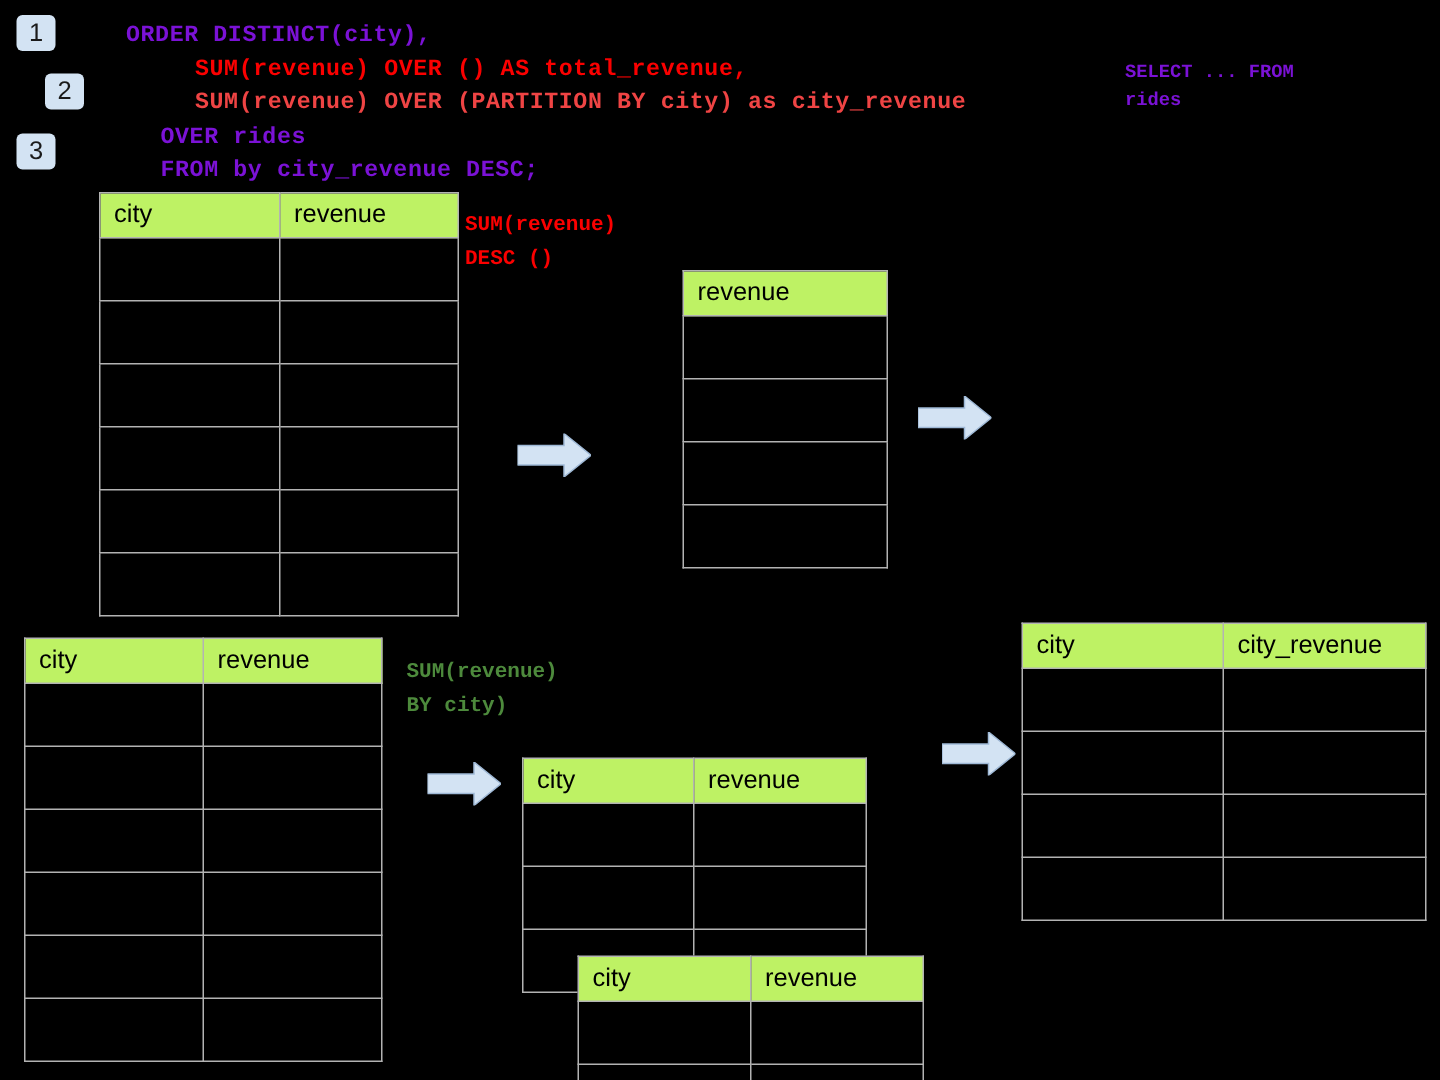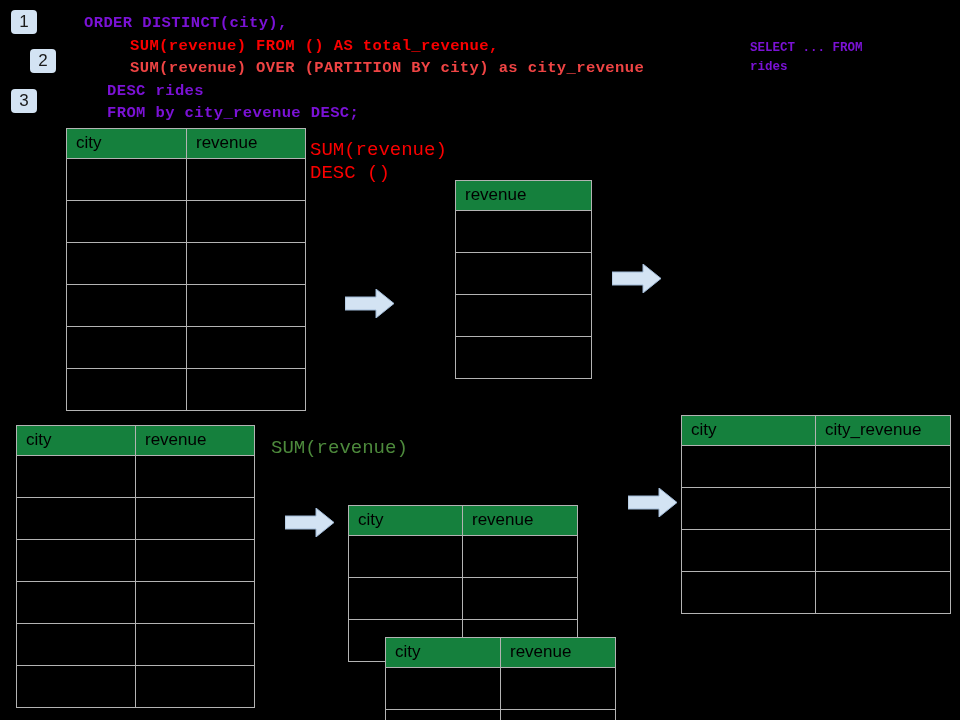--- a/index.html
+++ b/index.html
@@ -57,22 +57,22 @@
     font-weight: bold;
     color: #7b12d6;
     white-space: pre;
     line-height: 19px;
   }
 
   
   .annot {
     position: absolute;
     font-family: "Liberation Mono", monospace;
-    font-size: 19px;
-    font-weight: normal;
+    font-size: 14px;
+    font-weight: bold;
     white-space: pre;
     line-height: 22.5px;
   }
   .annot-red   { color: #fb0000; }
   .annot-green { color: #4d8a3c; }
 
   
   .tbl {
     position: absolute;
     border-collapse: collapse;
@@ -80,21 +80,21 @@
     background: #000000;
     font-family: "Liberation Sans", sans-serif;
   }
   .tbl th,
   .tbl td {
     border: 1px solid #b3b3b3;
     padding: 0;
     margin: 0;
   }
   .tbl th {
-    background: #15803d;
+    background: #bef264;
     color: #000000;
     font-weight: normal;
     font-size: 17px;
     text-align: left;
     padding: 4px 0 5px 9px;
     height: 28px;
     box-sizing: border-box;
     white-space: nowrap;
   }
   .tbl td {
@@ -113,32 +113,32 @@
 <div id="canvas">
 
   <div id="badges-layer">
       <div class="badge" style="left: 11px; top: 10px; background: rgb(211, 227, 243);">1</div>
       <div class="badge" style="left: 30px; top: 49px; background: rgb(211, 227, 243);">2</div>
       <div class="badge" style="left: 11px; top: 89px; background: rgb(211, 227, 243);">3</div>
     </div>
 
   <div id="sql-layer">
       <div class="sql sql-purple" style="left: 84px; top: 14px;">ORDER DISTINCT(city),</div>
-      <div class="sql sql-red" style="left: 130px; top: 37px;">SUM(revenue) FROM () AS total_revenue,</div>
+      <div class="sql sql-red" style="left: 130px; top: 37px;">SUM(revenue) OVER () AS total_revenue,</div>
       <div class="sql sql-green" style="left: 130px; top: 59px;">SUM(revenue) OVER (PARTITION BY city) as city_revenue</div>
-      <div class="sql sql-purple" style="left: 107px; top: 82px;">DESC rides</div>
+      <div class="sql sql-purple" style="left: 107px; top: 82px;">OVER rides</div>
       <div class="sql sql-purple" style="left: 107px; top: 104px;">FROM by city_revenue DESC;</div>
     </div>
 
   <div class="side-note" id="side-note" style="left: 750px; top: 39px;"><span>SELECT ... FROM</span>
 <span>rides</span></div>
 
   <div id="annot-layer">
       <div class="annot annot-red" style="left: 310px; top: 139px;"><div>SUM(revenue)</div><div>DESC ()</div></div>
-      <div class="annot annot-green" style="left: 271px; top: 437px;"><div>SUM(revenue)</div></div>
+      <div class="annot annot-green" style="left: 271px; top: 437px;"><div>SUM(revenue)</div><div>BY city)</div></div>
     </div>
 
   <div id="arrows-layer">
       <svg class="arrow" width="49" height="29" viewBox="0 0 49 29" style="left: 345px; top: 289px;">
         <polygon points="0,8 31,8 31,0 49,14.5 31,29 31,21 0,21" fill="#d3e3f3" stroke="#9fb9d6" stroke-width="1"></polygon>
       </svg>
       <svg class="arrow" width="49" height="29" viewBox="0 0 49 29" style="left: 612px; top: 264px;">
         <polygon points="0,8 31,8 31,0 49,14.5 31,29 31,21 0,21" fill="#d3e3f3" stroke="#9fb9d6" stroke-width="1"></polygon>
       </svg>
       <svg class="arrow" width="49" height="29" viewBox="0 0 49 29" style="left: 285px; top: 508px;">

